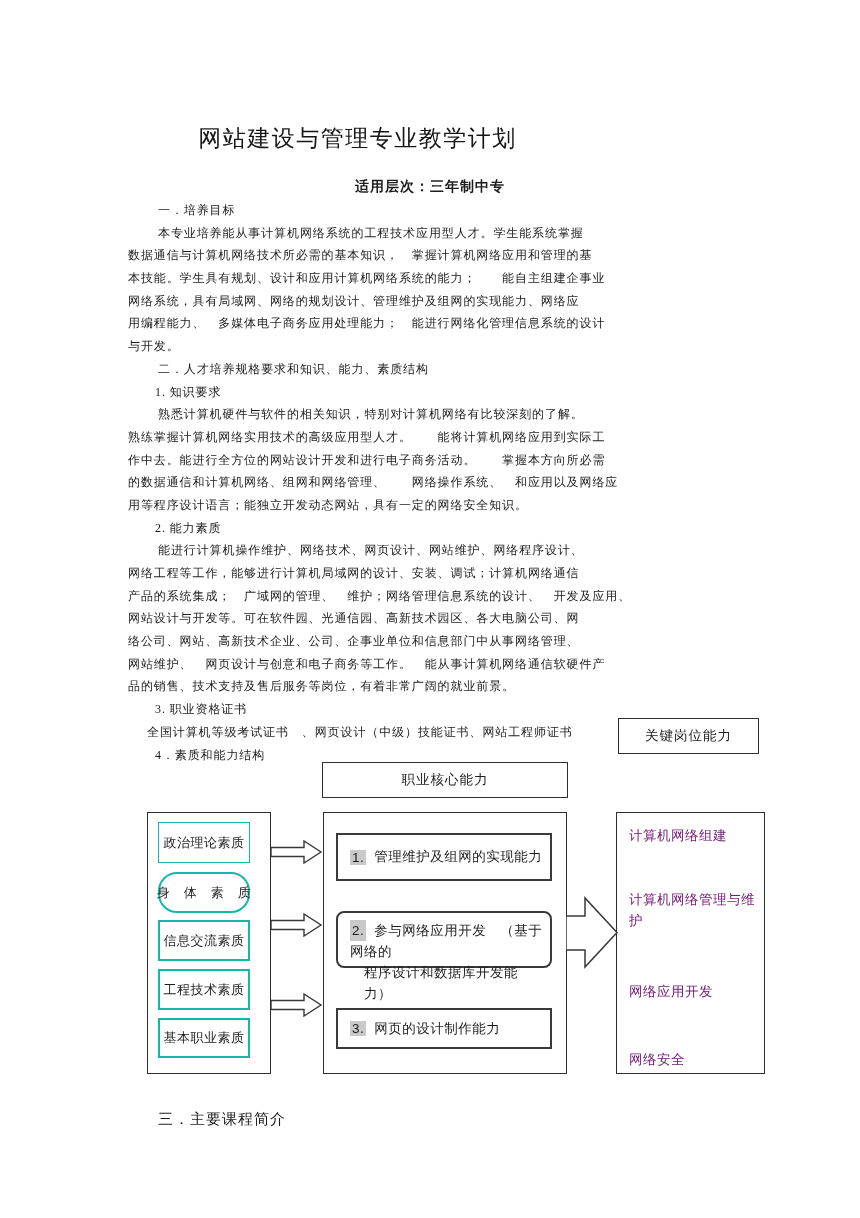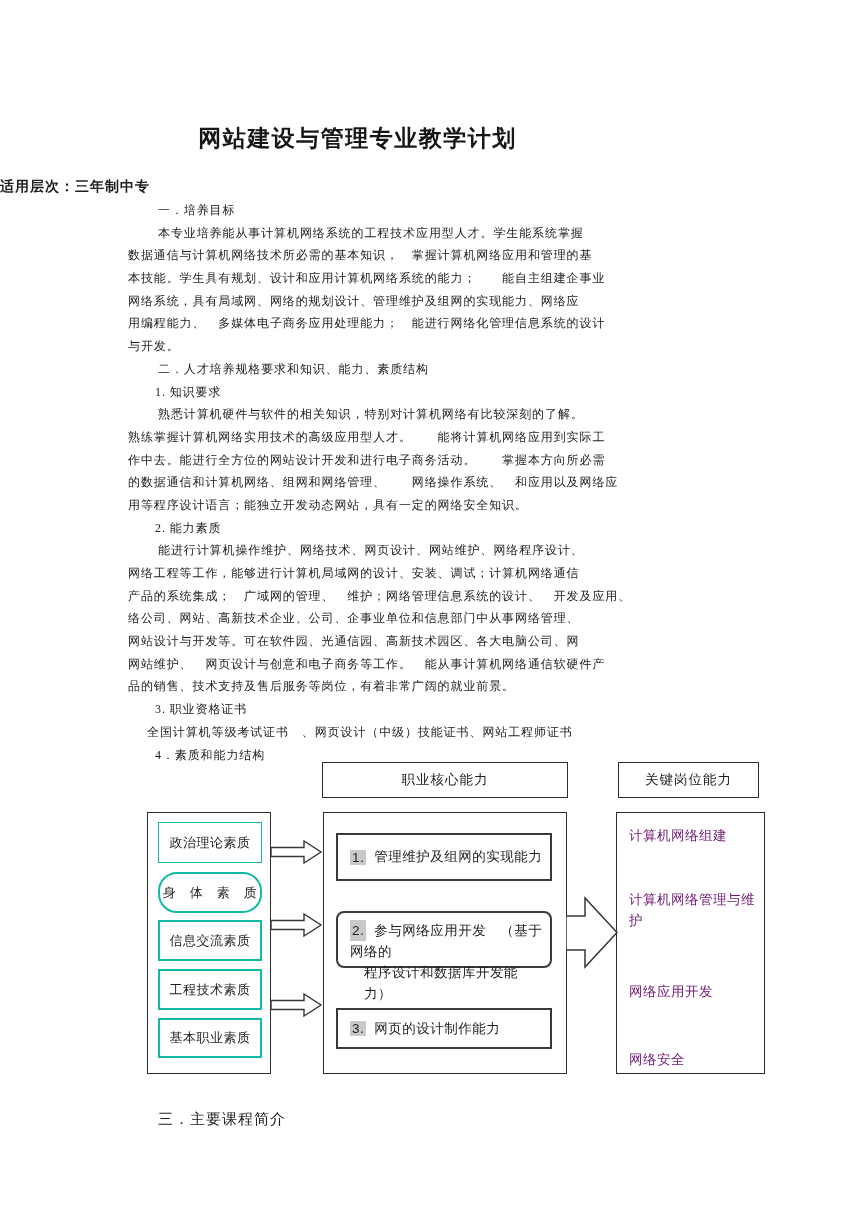--- a/index.html
+++ b/index.html
@@ -3,24 +3,24 @@
 <meta charset="utf-8">
 <style>
   html,body{margin:0;padding:0;background:#ffffff;}
   .page{
     position:relative;width:860px;height:1218px;background:#ffffff;
     font-family:"Liberation Serif","DejaVu Serif",serif;
     color:#1c1c1c;overflow:hidden;
   }
   .doc-title{
     position:absolute;left:0;top:123px;width:715px;text-align:center;
-    font-size:23px;font-weight:700;letter-spacing:1.5px;color:#161616;
+    font-size:23px;font-weight:400;letter-spacing:1.5px;color:#161616;
   }
   .doc-subtitle{
-    position:absolute;left:0;top:178px;width:860px;text-align:left;
+    position:absolute;left:0;top:178px;width:860px;text-align:center;
     font-size:14px;font-weight:600;letter-spacing:1px;color:#1c1c1c;
   }
   .body-block{
     position:absolute;left:128px;top:199px;width:612px;
     font-size:12px;line-height:22.7px;letter-spacing:0.9px;color:#1b1b1b;
   }
   .bl{white-space:nowrap;height:22.7px;}
   .bl.h{padding-left:30px;}
   .bl.num{padding-left:27px;}
   .bl.ind{padding-left:30px;}
@@ -29,25 +29,25 @@
     position:absolute;left:158px;top:1110px;font-size:15px;letter-spacing:1px;color:#1b1b1b;
   }
   
   .dg{position:absolute;left:0;top:0;width:860px;height:1218px;pointer-events:none;
       font-family:"Liberation Sans","DejaVu Sans",sans-serif;}
   .dgbox{position:absolute;box-sizing:border-box;border:1px solid #2e2e2e;background:#fff;}
   .hdr{display:flex;align-items:center;justify-content:center;
        font-size:13.5px;color:#202020;letter-spacing:1px;}
   .hdr-left{left:147px;top:762px;width:123px;height:36px;}
   .hdr-mid{left:322px;top:762px;width:246px;height:36px;border-width:1.5px;}
-  .hdr-right{left:618px;top:762px;width:141px;height:36px;}
+  .hdr-right{left:618px;top:718px;width:141px;height:36px;}
   .col-left{left:147px;top:812px;width:124px;height:262px;}
   .col-mid{left:323px;top:812px;width:244px;height:262px;border-width:1.5px;}
   .col-right{left:616px;top:812px;width:149px;height:262px;}
-  .pq{position:absolute;left:10px;width:104px;height:41px;box-sizing:border-box;
+  .pq{position:absolute;left:10px;width:92px;height:41px;box-sizing:border-box;
       border:2px solid #14b8a6;display:flex;align-items:center;justify-content:center;
       font-size:13px;letter-spacing:0.5px;color:#1d1d1d;white-space:nowrap;}
   .pq1{top:9px;border-width:1.5px;}
   .pq2{top:59px;border-radius:19px;}
   .pq3{top:107px;}
   .pq4{top:156px;}
   .pq5{top:205px;height:40px;}
   .ca{position:absolute;left:12px;width:216px;box-sizing:border-box;
       border:2px solid #3a3a3a;font-size:13.5px;color:#1d1d1d;letter-spacing:0.5px;background:#fff;}
   .ca1{top:20px;height:48px;display:flex;align-items:center;padding-left:12px;}
@@ -84,22 +84,22 @@
     <div class="bl num">1. 知识要求</div>
     <div class="bl ind">熟悉计算机硬件与软件的相关知识，特别对计算机网络有比较深刻的了解。</div>
     <div class="bl">熟练掌握计算机网络实用技术的高级应用型人才。　　能将计算机网络应用到实际工</div>
     <div class="bl">作中去。能进行全方位的网站设计开发和进行电子商务活动。　　掌握本方向所必需</div>
     <div class="bl">的数据通信和计算机网络、组网和网络管理、　　网络操作系统、　和应用以及网络应</div>
     <div class="bl">用等程序设计语言；能独立开发动态网站，具有一定的网络安全知识。</div>
     <div class="bl num">2. 能力素质</div>
     <div class="bl ind">能进行计算机操作维护、网络技术、网页设计、网站维护、网络程序设计、</div>
     <div class="bl">网络工程等工作，能够进行计算机局域网的设计、安装、调试；计算机网络通信</div>
     <div class="bl">产品的系统集成；　广域网的管理、　维护；网络管理信息系统的设计、　开发及应用、</div>
+    <div class="bl">网站设计与开发等。可在软件园、光通信园、高新技术园区、各大电脑公司、网</div>
     <div class="bl">络公司、网站、高新技术企业、公司、企事业单位和信息部门中从事网络管理、</div>
-    <div class="bl">网站设计与开发等。可在软件园、光通信园、高新技术园区、各大电脑公司、网</div>
     <div class="bl">网站维护、　网页设计与创意和电子商务等工作。　能从事计算机网络通信软硬件产</div>
     <div class="bl">品的销售、技术支持及售后服务等岗位，有着非常广阔的就业前景。</div>
     <div class="bl num">3. 职业资格证书</div>
     <div class="bl cert">全国计算机等级考试证书　、网页设计（中级）技能证书、网站工程师证书</div>
     <div class="bl num">4．素质和能力结构</div>
   </div>
 
   <div class="dg">
 
     <div class="dgbox hdr hdr-mid">职业核心能力</div>

